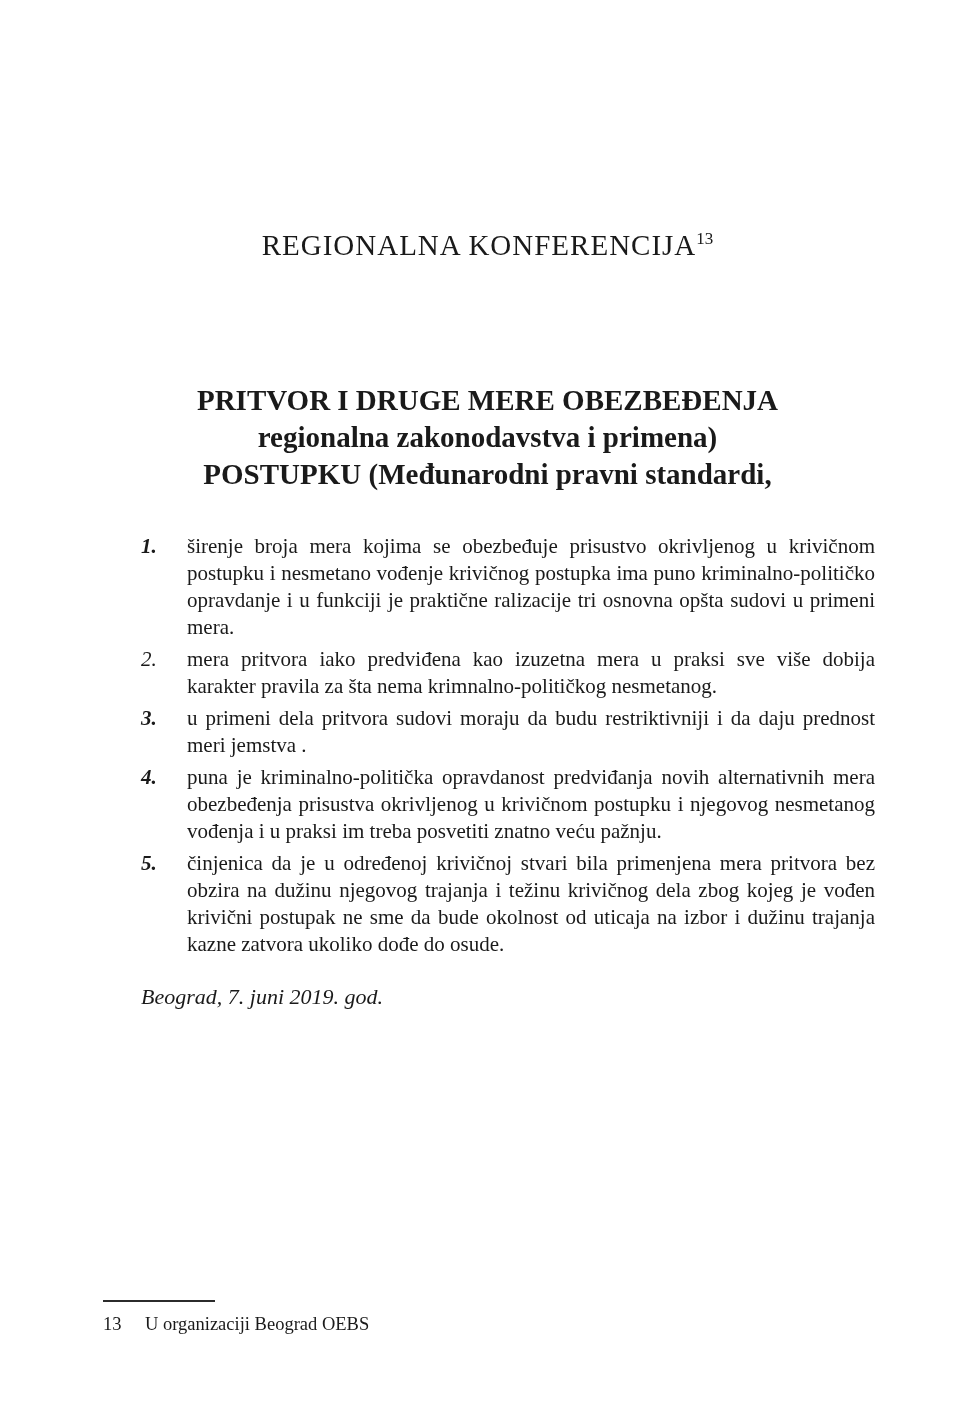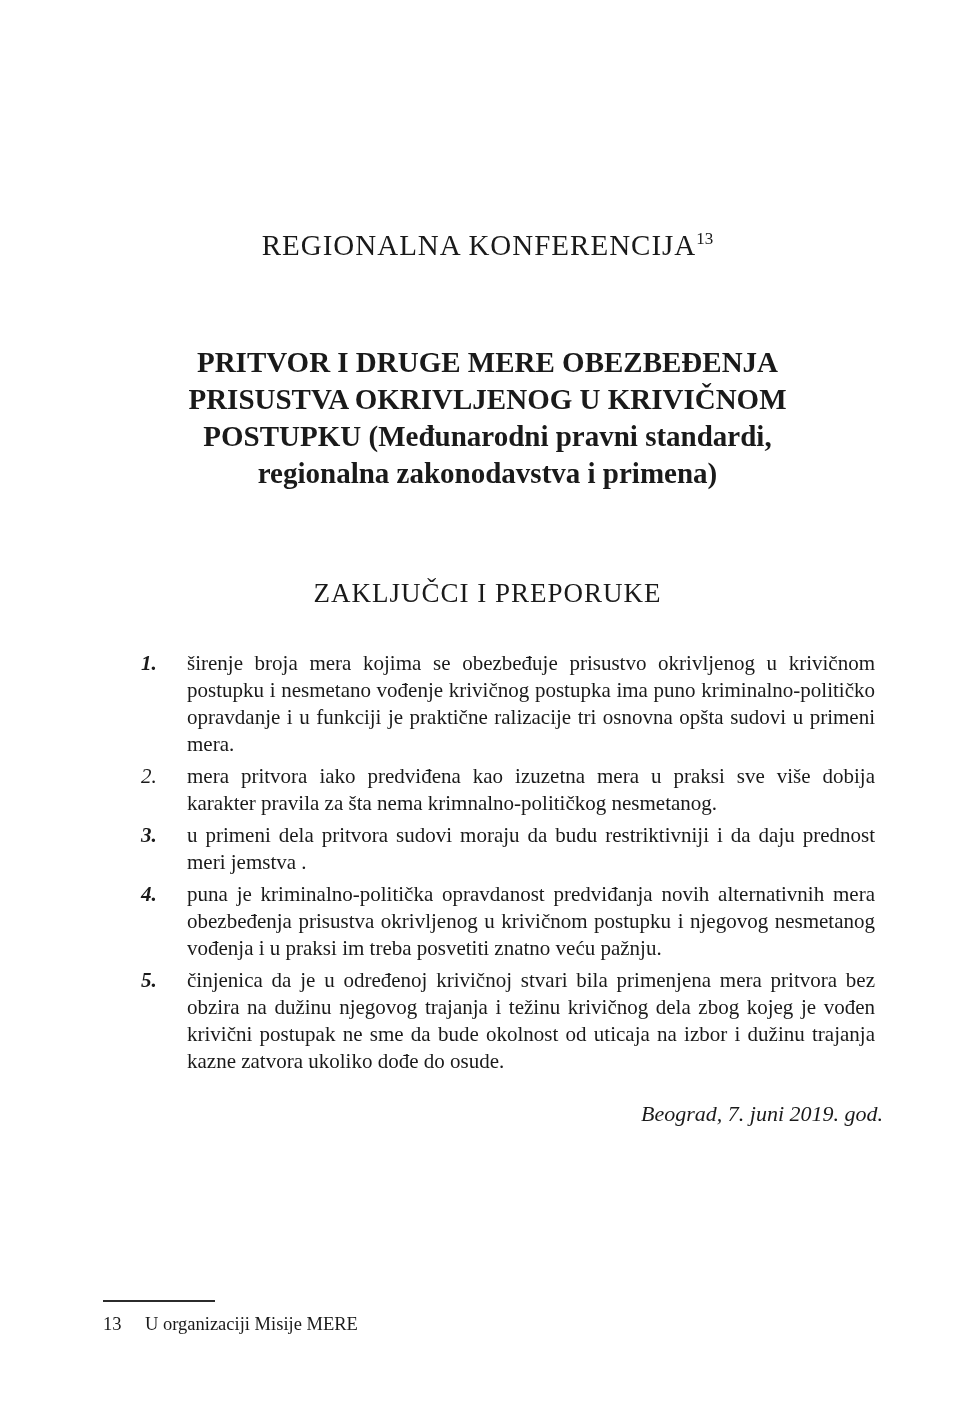--- a/index.html
+++ b/index.html
@@ -32,21 +32,21 @@
     letter-spacing: 1px;
     white-space: nowrap;
   }
   .title .fnref {
     font-size: 17px;
     vertical-align: super;
     line-height: 0;
     letter-spacing: 0;
   }
   .subtitle {
-    margin-top: 82px;
+    margin-top: 120px;
     text-align: center;
     font-weight: 700;
     font-size: 29px;
     line-height: 37px;
   }
   .subtitle .subtitle-line {
     white-space: nowrap;
   }
   .section-heading {
     margin: 0;
@@ -79,21 +79,20 @@
     font-weight: 400;
   }
   .conclusion-item .txt {
     flex: 1 1 auto;
     text-align: justify;
     text-justify: inter-word;
   }
   
   .dateline {
     margin: 25px 92px 0 141px;
-    text-align: right;
     font-style: italic;
     font-size: 22px;
     line-height: 27px;
   }
   
   .footnote-rule {
     position: absolute;
     left: 103px;
     top: 1300px;
     width: 112px;
@@ -114,26 +113,24 @@
 </style>
 </head>
 <body>
 
 <div class="page">
 
   <h1 class="title"><span>REGIONALNA KONFERENCIJA</span><sup class="fnref">13</sup></h1>
 
   <div class="subtitle">
     <div class="subtitle-line">PRITVOR I DRUGE MERE OBEZBEĐENJA</div>
-    <div class="subtitle-line">PRISUSTVA OKRIVLJENOG U KRIVIČNOM</div>
+    <div class="subtitle-line">regionalna zakonodavstva i primena)</div>
     <div class="subtitle-line">POSTUPKU (Međunarodni pravni standardi,</div>
-    <div class="subtitle-line">regionalna zakonodavstva i primena)</div>
   </div>
 
-  <h2 class="section-heading">ZAKLJUČCI I PREPORUKE</h2>
 
   <div class="conclusions">
 
     <div class="conclusion-item">
       <span class="num">1.</span>
       <span class="txt">širenje broja mera kojima se obezbeđuje prisustvo okrivljenog u krivičnom postupku i nesmetano vođenje krivičnog postupka ima puno kriminalno-političko opravdanje i u funkciji je praktične ralizacije tri osnovna opšta sudovi u primeni mera.</span>
     </div>
 
     <div class="conclusion-item">
       <span class="num normal-weight">2.</span>
@@ -156,16 +153,16 @@
     </div>
 
   </div>
 
   <div class="dateline">Beograd, 7. juni 2019. god.</div>
 
   <div class="footnote-rule"></div>
 
   <div class="footnote">
     <span class="marker">13</span>
-    <span class="footnote-text">U organizaciji Misije MERE</span>
+    <span class="footnote-text">U organizaciji Beograd OEBS</span>
   </div>
 
 </div>
 
 </body></html>

